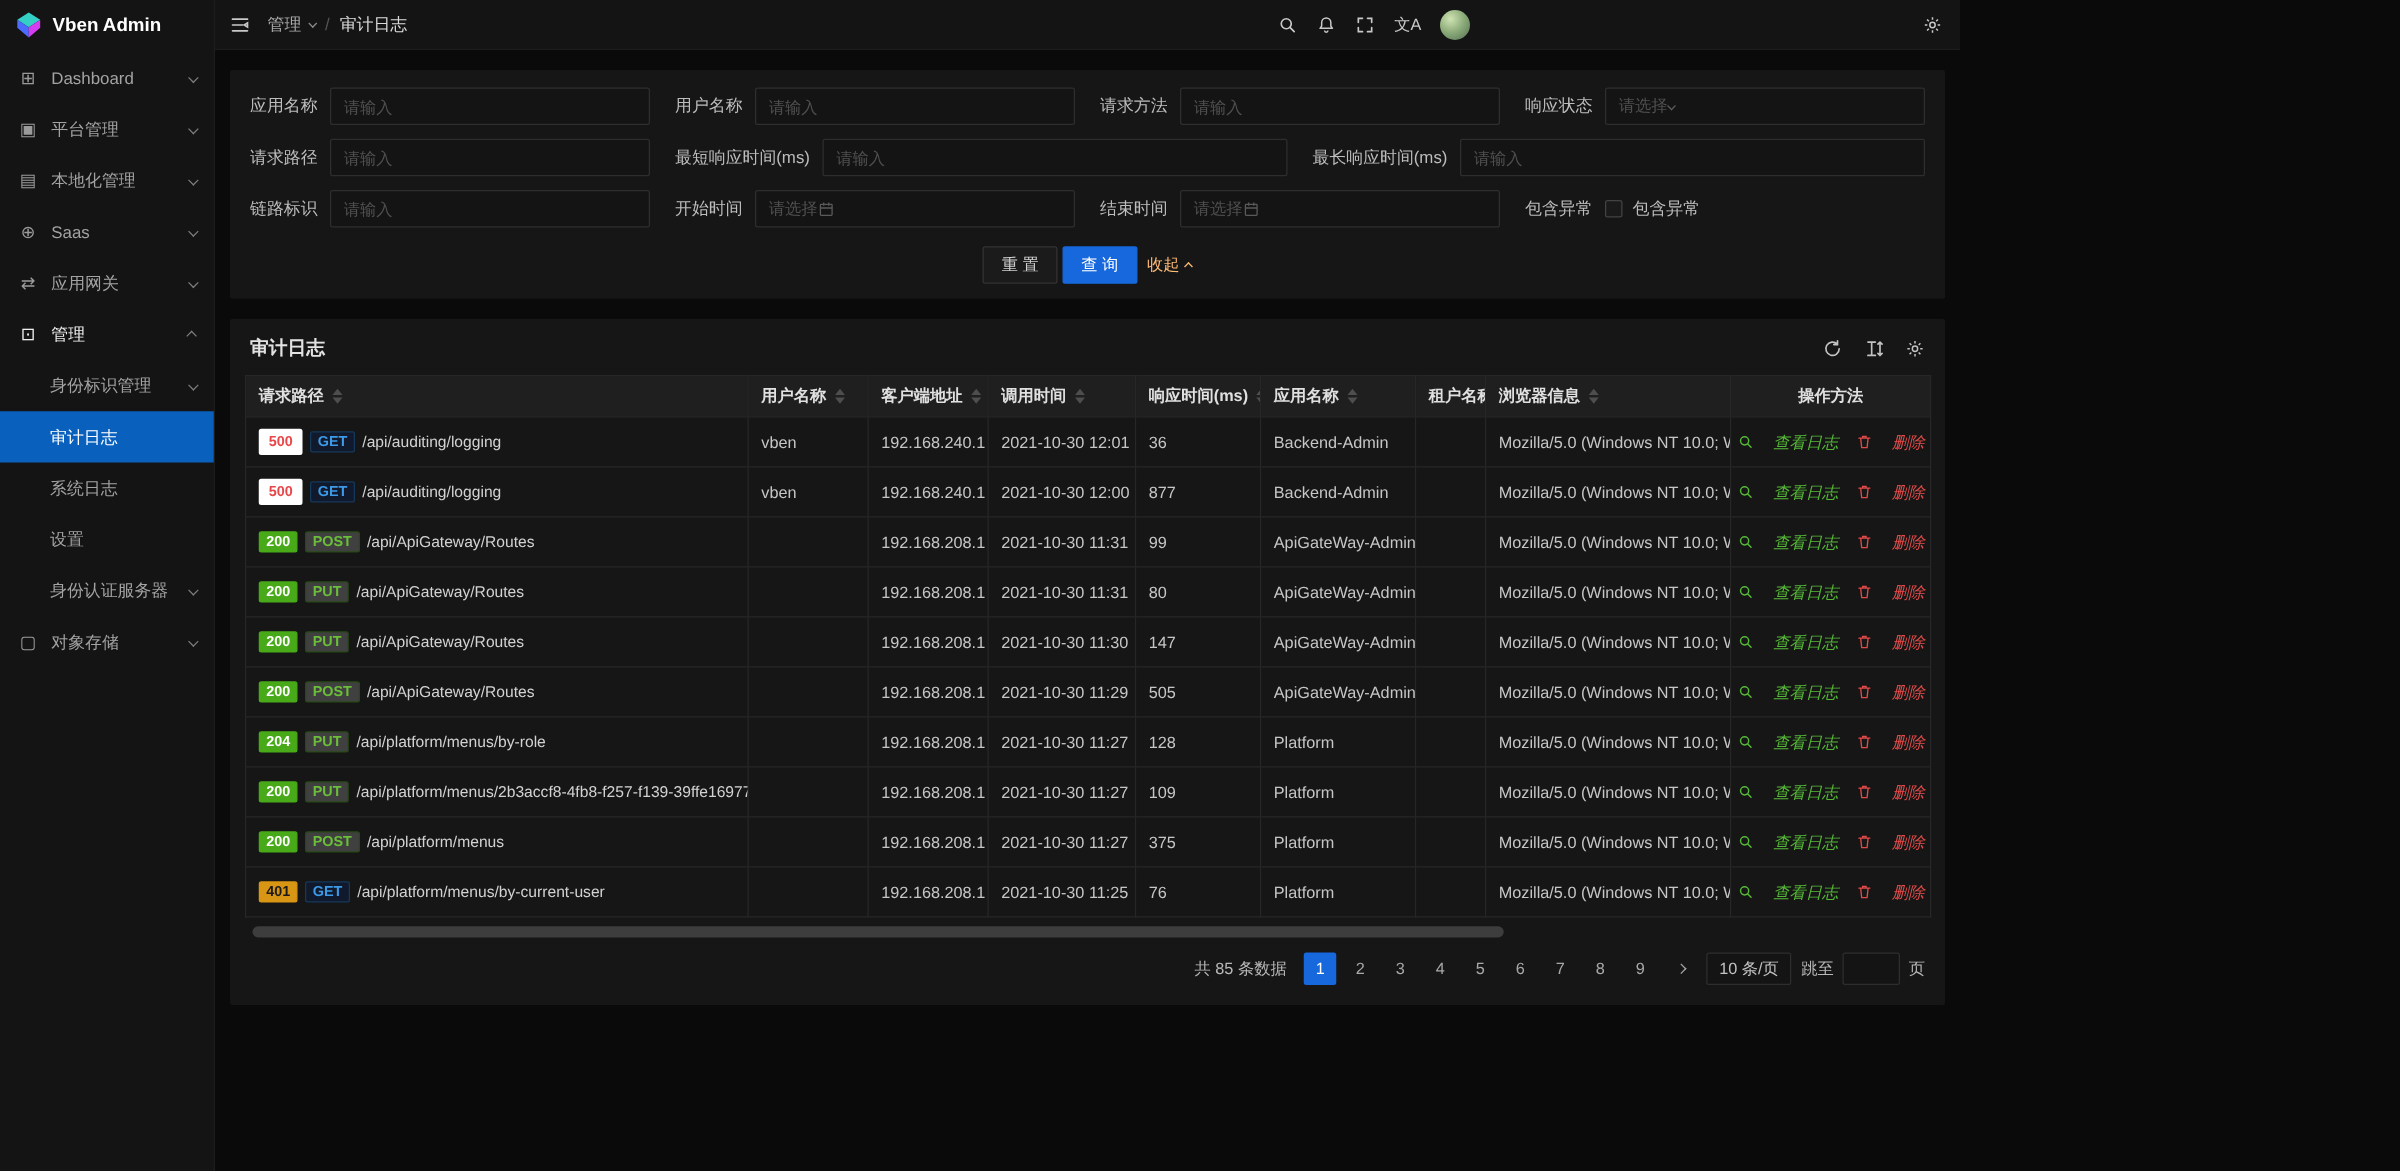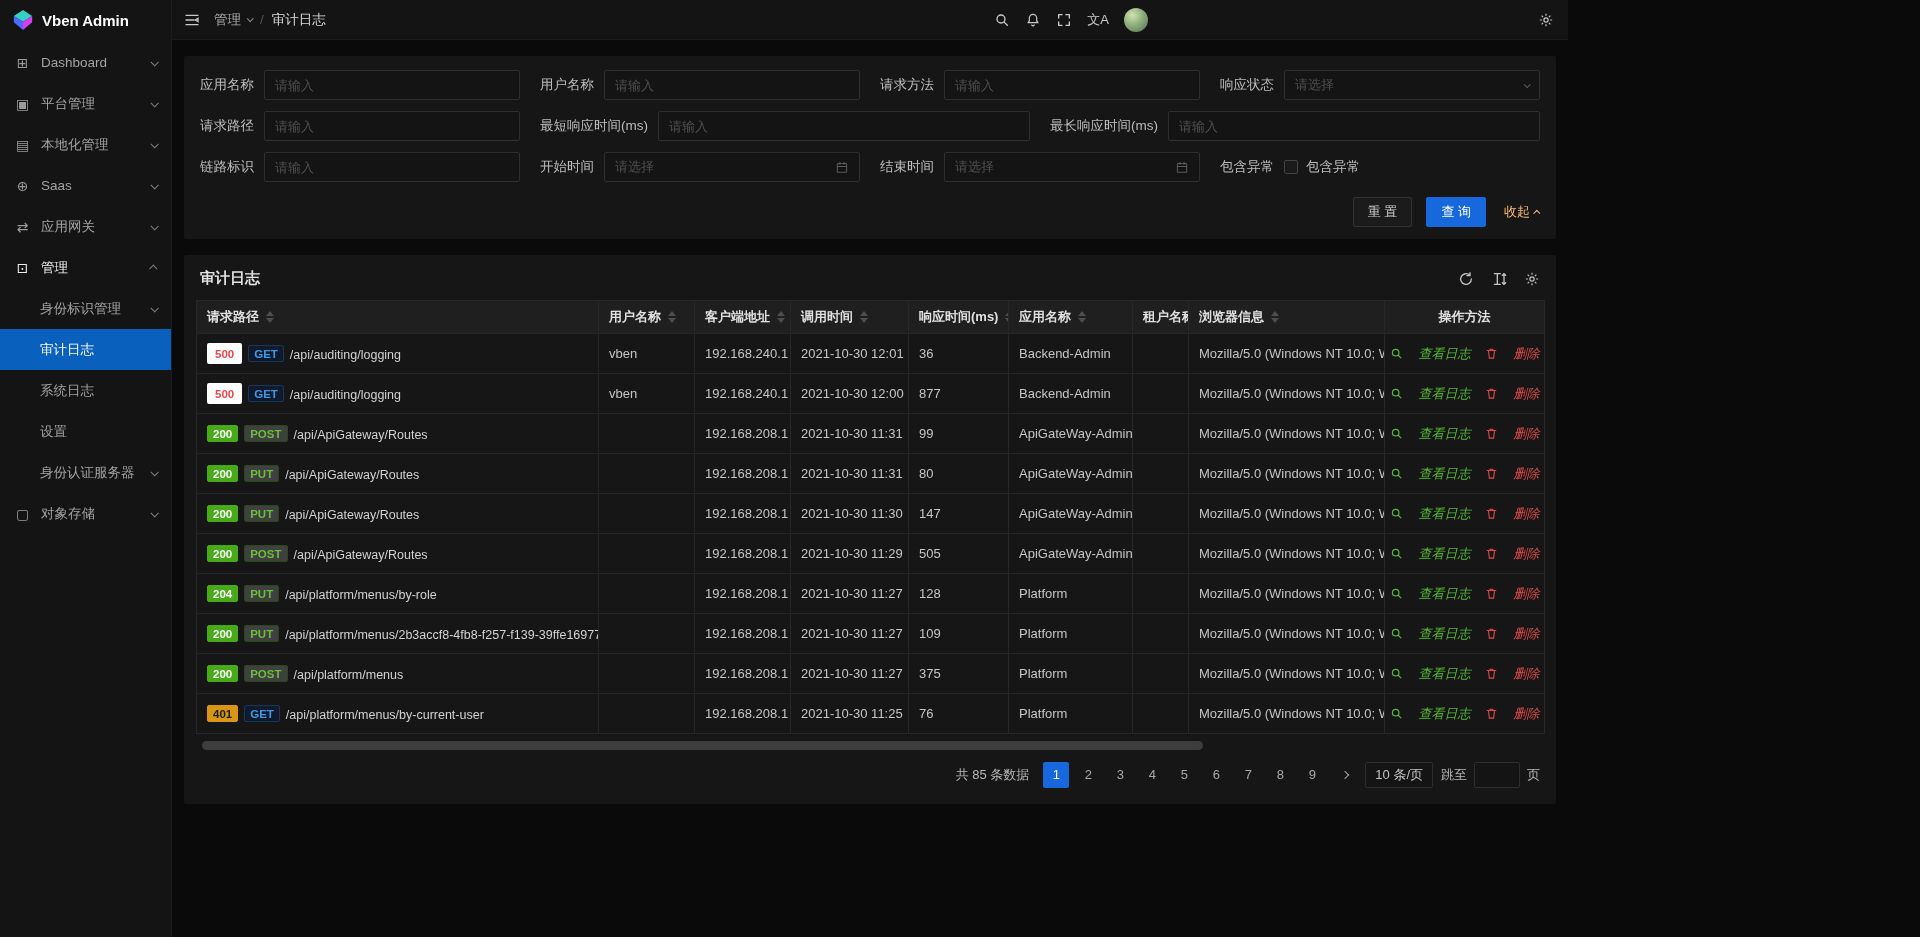--- a/index.html
+++ b/index.html
@@ -27,45 +27,45 @@
 
   
   .main { flex:1; display:flex; flex-direction:column; position:relative; }
   .topbar { height:40px; background:#141414; border-bottom:1px solid #1c1c1c; display:flex; align-items:center; padding:0 12px; position:relative; flex-shrink:0; }
   .fold { display:flex; align-items:center; margin-right:14px; cursor:pointer; color:#c9c9c9; }
   .breadcrumb { display:flex; align-items:center; gap:8px; font-size:13.5px; }
   .bc-root { display:flex; align-items:center; gap:6px; color:#a9a9a9; cursor:pointer; }
   .bc-root .chv { width:5px; height:5px; color:#8a8a8a; }
   .bc-sep { color:#555; }
   .bc-cur { color:#dcdcdc; }
-  .top-icons { position:absolute; right:420px; top:0; height:40px; display:flex; align-items:center; gap:15px; color:#c9c9c9; }
+  .top-icons { position:absolute; right:392px; top:0; height:40px; display:flex; align-items:center; gap:15px; color:#c9c9c9; }
   .tp-ic { display:flex; align-items:center; cursor:pointer; }
   .locale-txt { font-size:13px; color:#c9c9c9; letter-spacing:0; cursor:pointer; }
   .avatar { width:24px; height:24px; border-radius:50%; background:radial-gradient(circle at 35% 30%, #cfe3b2 0%, #8fae7c 45%, #4f6e52 100%); cursor:pointer; }
   .corner-gear { position:absolute; right:14px; top:0; height:40px; display:flex; align-items:center; color:#c9c9c9; cursor:pointer; }
 
   .content { flex:1; padding:16px 12px; overflow:hidden; }
   .panel { width:1372px; background:#161616; border-radius:2px; }
 
   
   .filter-panel { padding:14px 16px 12px; margin-bottom:16px; }
   .f-row { display:grid; gap:12px 20px; margin-bottom:11px; align-items:center; }
   .f-row.r1, .f-row.r3 { grid-template-columns:repeat(4,1fr); }
   .f-row.r2 { grid-template-columns:320px 1fr 1fr; }
   .field { display:flex; align-items:center; min-width:0; }
   .field > label { white-space:nowrap; margin-right:10px; font-size:13.5px; color:#bdbdbd; }
   .field input[type=text] { flex:1; min-width:0; height:30px; background:#141414; border:1px solid #2e2e2e; border-radius:2px; padding:0 10px; color:#d0d0d0; font-size:13px; outline:none; font-family:inherit; }
   .field input::placeholder { color:#4f4f4f; }
-  .fake-select, .date-pick { flex:1; min-width:0; height:30px; background:#141414; border:1px solid #2e2e2e; border-radius:2px; padding:0 10px; display:flex; align-items:center; justify-content:space-between; cursor:pointer; }
+  .fake-select, .date-pick { flex:1; min-width:0; height:30px; background:#141414; border:1px solid #2e2e2e; border-radius:2px; padding:0 10px; display:flex; align-items:center; cursor:pointer; }
   .fake-select .ph, .date-pick .ph { color:#4f4f4f; font-size:13px; }
   .fake-select .chv { color:#5a5a5a; width:5px; height:5px; }
   .date-pick svg { color:#5a5a5a; flex-shrink:0; }
   .checkbox { width:14px; height:14px; border:1px solid #434343; border-radius:2px; background:#1a1a1a; display:inline-block; margin-right:8px; cursor:pointer; flex-shrink:0; }
   .cb-text { font-size:13.5px; color:#bdbdbd; }
-  .f-buttons { display:flex; justify-content:flex-end; align-items:center; gap:14px; padding-top:4px; }
+  .f-buttons { display:flex; justify-content:center; align-items:center; gap:4px; padding-top:4px; }
   .btn { height:30px; padding:0 14px; border-radius:2px; font-size:13px; display:inline-flex; align-items:center; cursor:pointer; font-family:inherit; }
   .btn.ghost { background:#1b1b1b; border:1px solid #333; color:#d0d0d0; }
   .btn.primary { background:#1668dc; border:1px solid #1668dc; color:#fff; }
   .link-collapse { color:#fdba74; font-size:13px; display:inline-flex; align-items:center; gap:5px; cursor:pointer; margin-left:4px; }
   .link-collapse .chv { width:5px; height:5px; }
 
   
   .table-panel { padding:10px 12px 6px; }
   .panel-head { display:flex; align-items:center; justify-content:space-between; padding:4px 4px 12px; }
   .panel-title { font-size:15px; color:#e2e2e2; font-weight:bold; }

